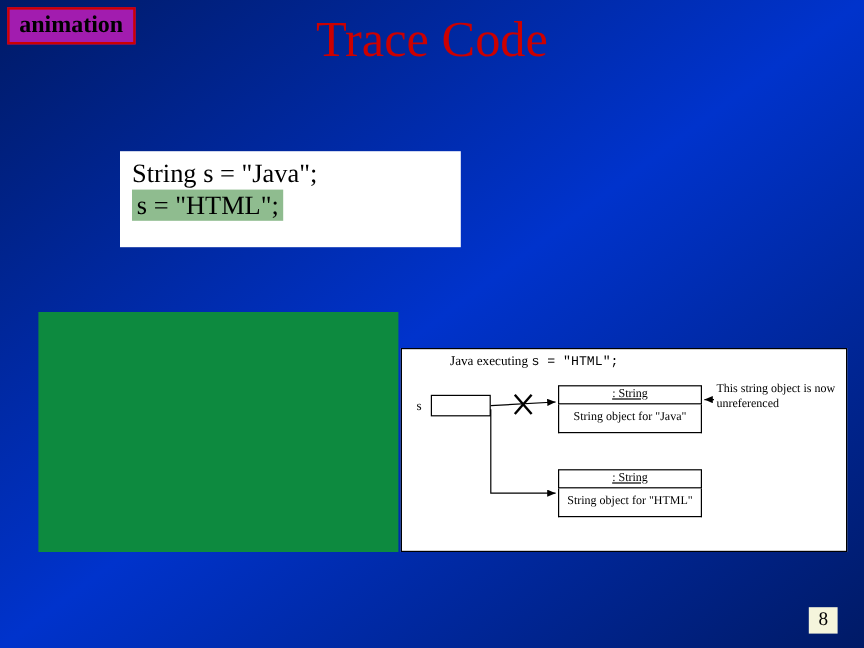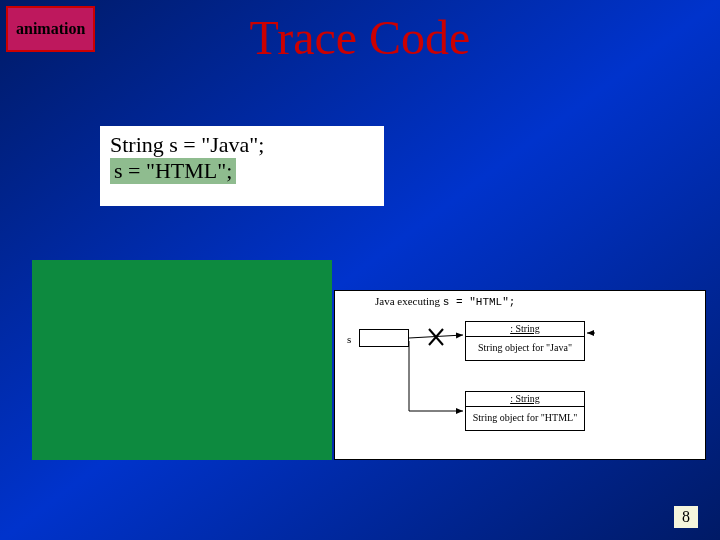--- a/index.html
+++ b/index.html
@@ -8,35 +8,35 @@
       height: 540px;
       background: linear-gradient(to bottom right, #001a66, #0033cc, #001a66);
       position: relative;
       font-family: "Times New Roman", serif;
       overflow: hidden;
     }
     .animation-label {
       position: absolute;
       top: 6px;
       left: 6px;
-      background: #be185d;
+      background: #a21caf;
       border: 2px solid #cc0000;
-      padding: 12px 8px;
+      padding: 2px 8px;
       font-family: "Comic Sans MS", cursive;
       font-weight: bold;
-      font-size: 16px;
+      font-size: 20px;
       color: #000;
     }
     .title {
       position: absolute;
       top: 10px;
       left: 0;
       width: 100%;
       text-align: center;
-      font-size: 48px;
+      font-size: 42px;
       color: #cc0000;
       font-family: "Times New Roman", serif;
     }
     .code-box {
       position: absolute;
       top: 126px;
       left: 100px;
       width: 284px;
       height: 80px;
       background: white;
@@ -180,20 +180,21 @@
 <div class="diagram">
   <div class="after-text">
     <span>Java executing </span><span class="mono">s = "HTML";</span>
   </div>
   <div class="s-label">s</div>
   <div class="ref-box"></div>
   <div class="obj-box1-title">: String</div>
   <div class="obj-box1-body">String object for "Java"</div>
   <div class="obj-box2-title">: String</div>
   <div class="obj-box2-body">String object for "HTML"</div>
+  <div class="annotation">This string object is now unreferenced</div>
 
   <svg width="372" height="170">
     <defs>
       <marker id="arrow" markerWidth="8" markerHeight="8" refX="7" refY="3" orient="auto">
         <path d="M0,0 L7,3 L0,6 Z" fill="#000"></path>
       </marker>
     </defs>
 
     <line x1="74" y1="47" x2="128" y2="44" stroke="#000" stroke-width="1" marker-end="url(#arrow)"></line>
     <line x1="94" y1="38" x2="108" y2="54" stroke="#000" stroke-width="2"></line>

